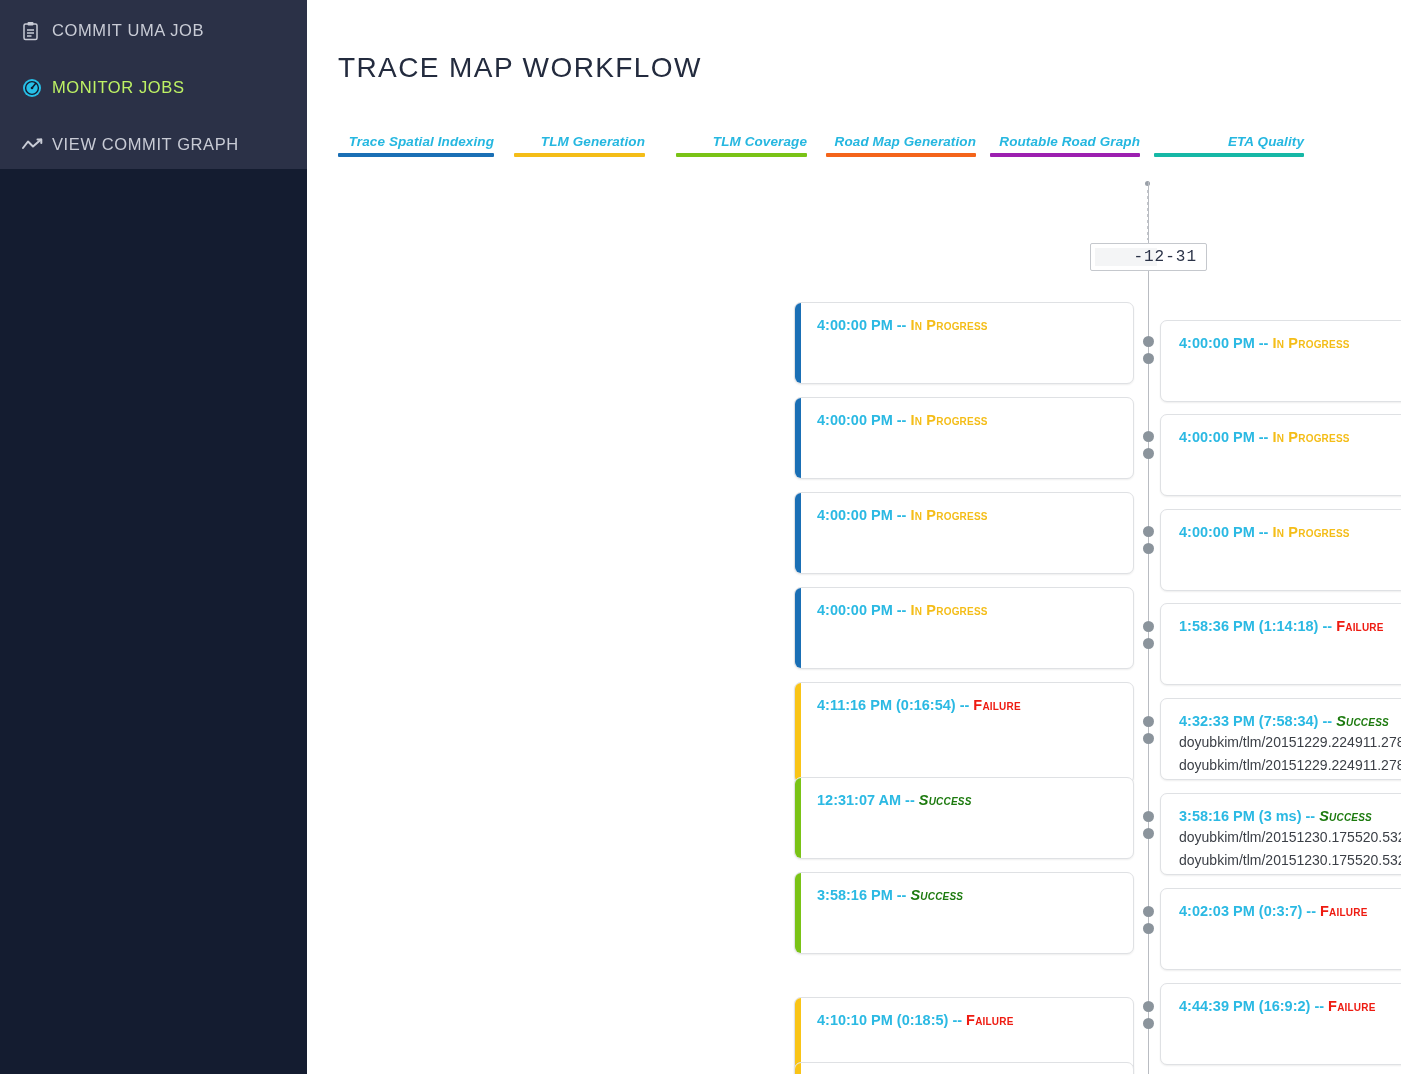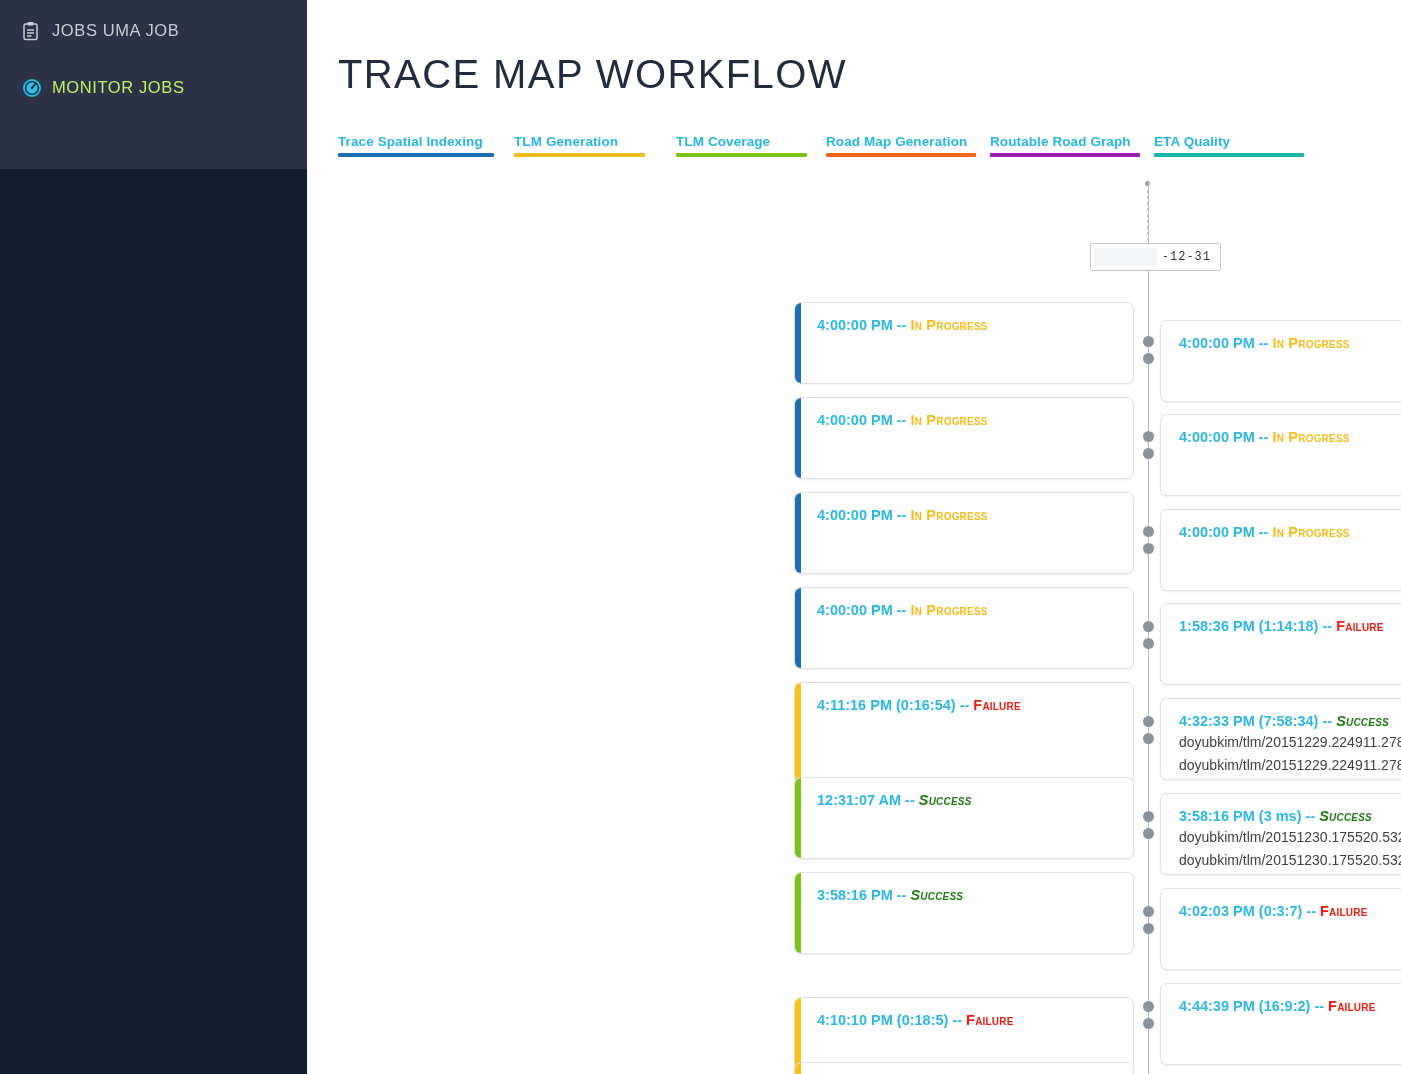--- a/index.html
+++ b/index.html
@@ -44,41 +44,42 @@
   
   .main {
     position: absolute; left: 307px; top: 0;
     width: 1094px; height: 1074px;
     background: #ffffff;
     overflow: hidden;
   }
   .page-title {
     position: absolute;
     left: 31px; top: 52px;
-    font-size: 40px;
+    font-size: 28px;
     font-weight: 300;
     letter-spacing: 1.4px;
     color: #232b3e;
     white-space: nowrap;
     text-align: right;
   }
 
   
   .tabs {
     position: absolute;
     left: 31px; top: 134px;
     width: 1000px;
     height: 24px;
   }
   .tab {
     position: absolute;
     top: 0;
-    text-align: left;
+    text-align: right;
     cursor: pointer;
     user-select: none;
+    font-style: italic;
   }
   .tab-label {
     display: block;
     font-size: 13.5px;
     font-weight: bold;
     color: #25b7e0;
     white-space: nowrap;
     line-height: 16px;
     letter-spacing: 0.1px;
   }
@@ -106,29 +107,29 @@
   .axis-dash {
     position: absolute;
     left: 840px; top: 190px;
     width: 1px; height: 50px;
     background: repeating-linear-gradient(to bottom, #c3c6cb 0 3px, transparent 3px 6px);
   }
 
   .date-badge {
     position: absolute;
     left: 783px; top: 243px;
-    width: 131px; height: 28px;
+    width: 117px; height: 28px;
     background: #ffffff;
     border: 1px solid #c5c8cd;
     border-radius: 2px;
     display: flex; align-items: center;
     justify-content: flex-end;
     padding-right: 9px;
     font-family: "Liberation Mono", monospace;
-    font-size: 12px;
+    font-size: 16px;
     letter-spacing: 1px;
     color: #2a3247;
   }
   .date-redact {
     position: absolute;
     left: 4px; top: 4px;
     width: 62px; height: 18px;
     background: #f4f5f6;
   }
   .date-text { position: relative; z-index: 2; }
@@ -197,35 +198,44 @@
       <div class="nav-item">
         <span class="nav-icon">
           <svg width="17" height="20" viewBox="0 0 17 20" fill="none" stroke="currentColor" stroke-width="1.5">
             <rect x="2" y="3" width="13" height="15.5" rx="1.5"></rect>
             <rect x="5.5" y="1" width="6" height="3.4" rx="1" fill="currentColor" stroke="none"></rect>
             <line x1="5" y1="9" x2="12" y2="9"></line>
             <line x1="5" y1="12" x2="12" y2="12"></line>
             <line x1="5" y1="15" x2="9.5" y2="15"></line>
           </svg>
         </span>
-        <span class="nav-label">JOBS UMA JOB</span>
+        <span class="nav-label">COMMIT UMA JOB</span>
       </div>
 
       <div class="nav-item active">
         <span class="nav-icon">
           <svg width="20" height="20" viewBox="0 0 20 20">
             <circle cx="10" cy="10" r="9" fill="currentColor"></circle>
             <circle cx="10" cy="10" r="6.4" fill="none" stroke="#141c30" stroke-width="1.4"></circle>
             <line x1="10" y1="10" x2="13.6" y2="5.6" stroke="#141c30" stroke-width="1.6" stroke-linecap="round"></line>
             <circle cx="10" cy="10" r="1.3" fill="#141c30"></circle>
           </svg>
         </span>
         <span class="nav-label">MONITOR JOBS</span>
       </div>
 
+      <div class="nav-item">
+        <span class="nav-icon">
+          <svg width="21" height="14" viewBox="0 0 21 14" fill="none" stroke="currentColor" stroke-width="2" stroke-linecap="round" stroke-linejoin="round">
+            <polyline points="1,10 6,3.5 11,8.5 19,1.5"></polyline>
+            <polyline points="15.5,1.5 19.3,1.4 19.3,5"></polyline>
+          </svg>
+        </span>
+        <span class="nav-label">VIEW COMMIT GRAPH</span>
+      </div>
 
     </div>
   </div>
 
   <div class="main">
 
     <div class="page-title">TRACE MAP WORKFLOW</div>
 
     <div class="tabs" id="tabs-container">
         <div class="tab" style="left: 0px; width: 156px;">

